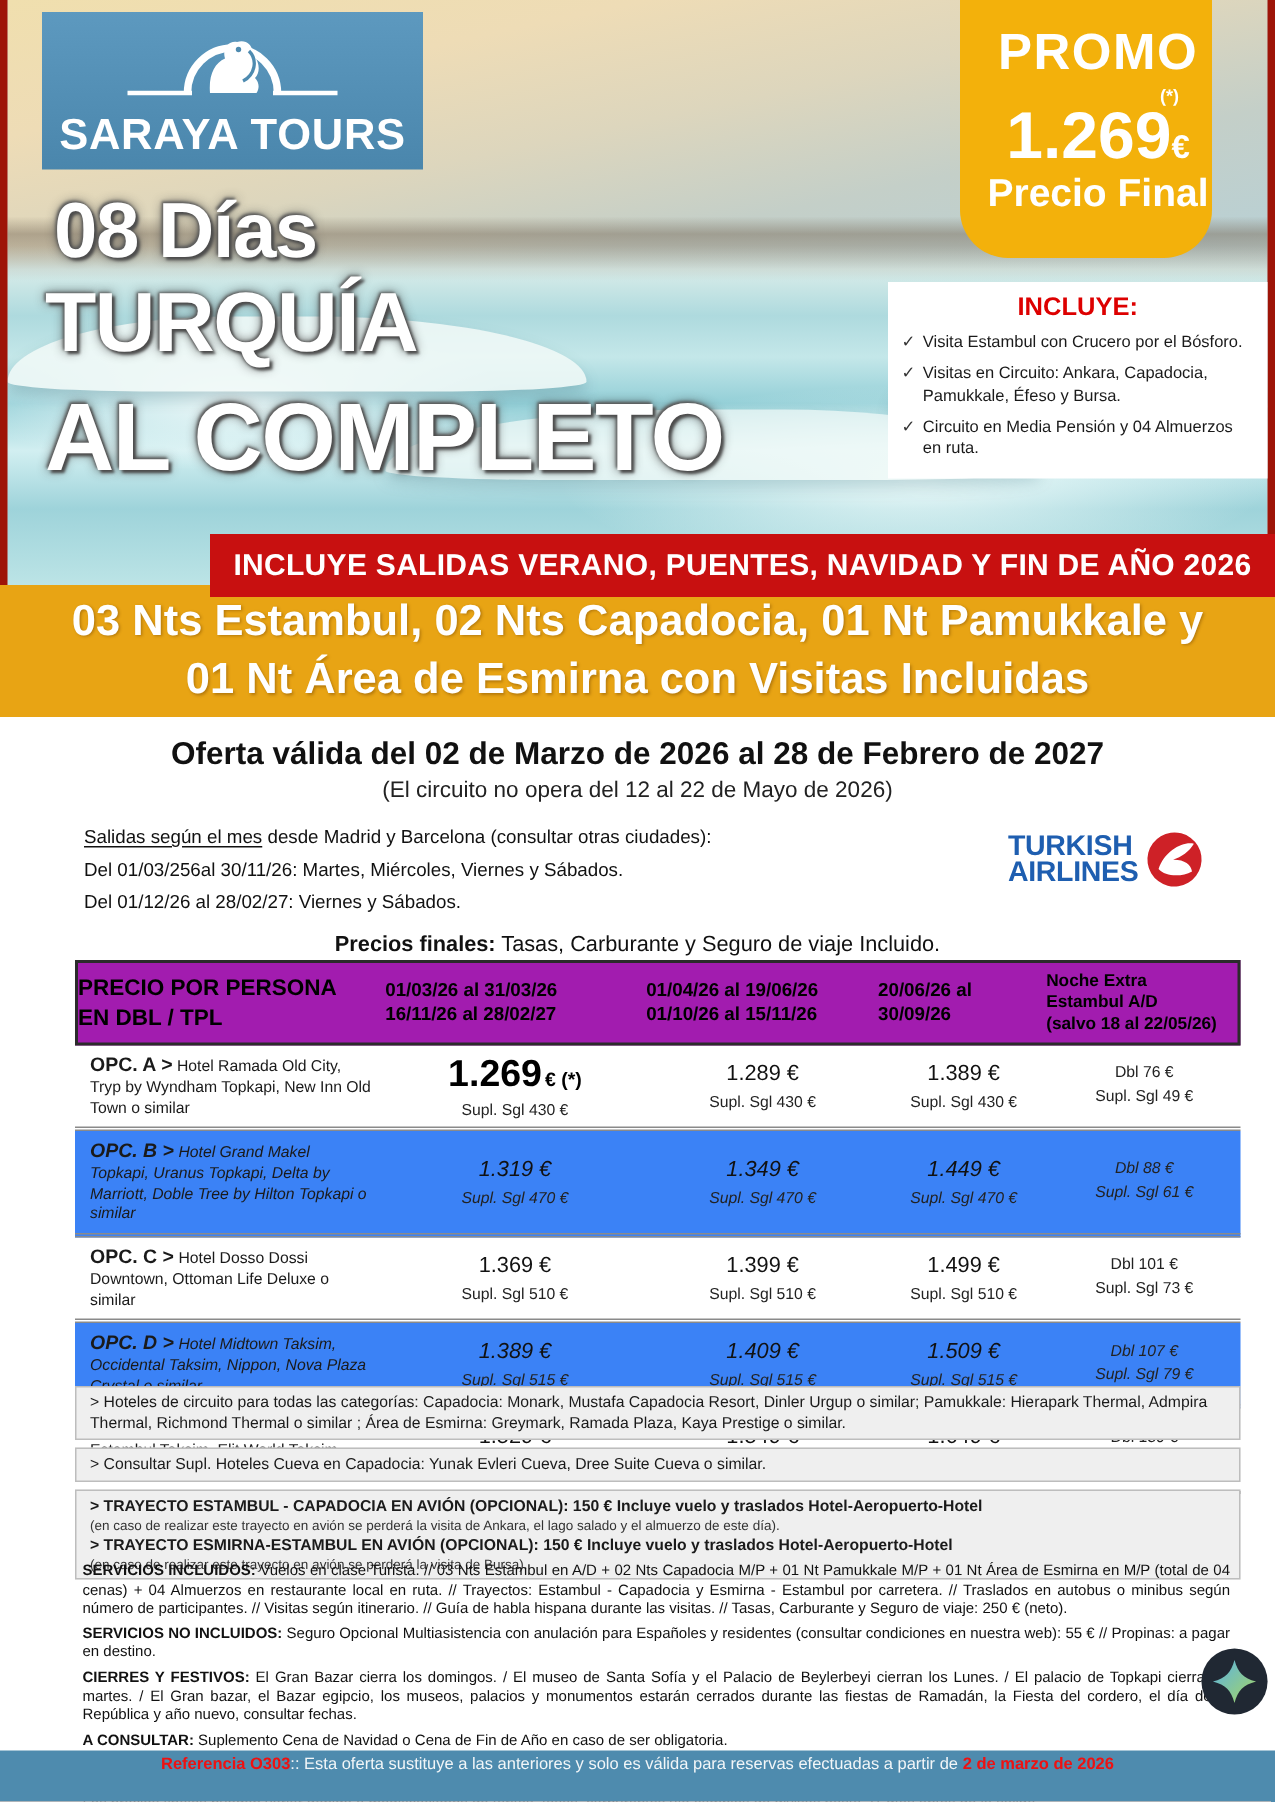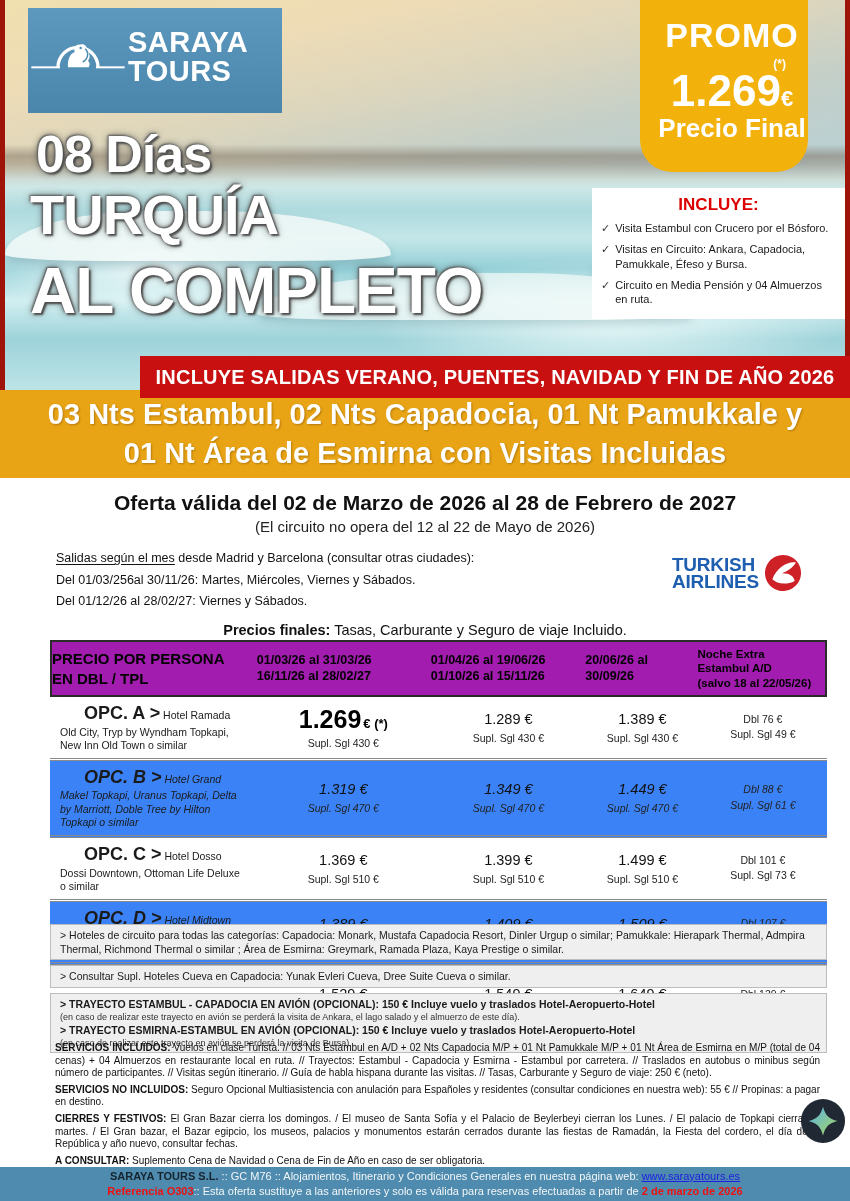--- a/index.html
+++ b/index.html
@@ -24,21 +24,21 @@
       linear-gradient(168deg, #f0dfae 0%, #eedcb6 16%, #ddd6bd 30%, #c4cfc8 44%, #bad0d3 58%, #cfe0df 74%, #d8e8e6 100%);
   }
   .terrace { position:absolute; background:#f2faf8; opacity:.85; box-shadow:0 5px 10px rgba(90,140,150,.45); }
   .terrace.t1 { left:0; top:54%; width:46%; height:13%; border-radius:45% 55% 30% 30%/100% 100% 15% 15%; }
   .terrace.t2 { left:30%; top:70%; width:52%; height:12%; border-radius:55% 45% 30% 30%/100% 100% 15% 15%; opacity:.7; }
   .terrace.t3 { right:0; top:60%; width:30%; height:11%; border-radius:60% 40% 25% 25%/100% 100% 15% 15%; opacity:.75; }
 
   .logo-box {
     position:absolute; left:28px; top:8px; width:254px; height:105px; z-index:6;
     background:linear-gradient(180deg,#5d99bf 0%, #4a86ac 100%);
-    display:flex; flex-direction:row; align-items:center; justify-content:flex-end; padding-bottom:8px;
+    display:flex; flex-direction:column; align-items:center; justify-content:flex-end; padding-bottom:8px;
   }
   .logo-box svg { width:150px; height:60px; margin-bottom:-2px; }
   .logo-text { color:#fff; font-weight:bold; font-size:29px; letter-spacing:.5px; line-height:1; }
 
   .hero-title { position:absolute; z-index:4; color:#fff; font-weight:bold;
     text-shadow:2px 2px 2px #4c4c4c, -1px -1px 2px #5a5a5a, 0 0 7px rgba(70,70,70,.9); letter-spacing:-1px; }
   .t-line1 { left:36px; top:124px; font-size:52px; }
   .t-line2 { left:30px; top:182px; font-size:56px; }
   .t-line3 { left:30px; top:254px; font-size:64px; }
 
@@ -92,21 +92,21 @@
     background:#a21caf; border:2px solid #2b2b2b; min-height:36px;
     font-weight:bold; text-align:left; padding:5px 0;
   }
   .thead .hcell { font-size:12.5px; line-height:1.25; }
   .thead .hcell.first { font-size:15px; line-height:1.3; }
   .thead .hcell.noche { font-size:11.5px; }
   .tbody-row { border-bottom:3px double #8a8a8a; padding:5px 0; }
   .tbody-row.alt { background:#3b82f6;font-style:italic; }
   .tbody-row.last { border-bottom:2px solid #2b2b2b; }
   .cell-label { padding-left:10px; padding-right:8px; font-size:10.5px; color:#1a1a1a; line-height:1.3; }
-  .cell-label b { font-size:18px;margin-left:24px; }
+  .cell-label b { font-size:13px; }
   .cell-price { text-align:center; }
   .p-val { font-size:14.5px; color:#111; margin-bottom:5px; }
   .p-supl { font-size:10.5px; color:#222; }
   .p-big { font-size:25px; font-weight:bold; color:#000; margin-bottom:3px; }
   .p-big .sfx { font-size:13px; font-weight:bold; margin-left:2px; }
   .cell-extra { text-align:center; font-size:10.5px; color:#222; line-height:1.5; }
 
   
   .notes { position:absolute; top:924px; left:50px; width:777px; }
   .note-box { background:#efefef; border:1px solid #bdbdbd; padding:3px 9px; margin-bottom:5px;
@@ -360,17 +360,16 @@
       <linearGradient id="sg" x1="0" y1="0" x2="1" y2="1">
         <stop offset="0" stop-color="#59b2e8"></stop>
           <stop offset="1" stop-color="#a7d65f"></stop>
       </linearGradient>
     </defs>
     <circle cx="24" cy="24" r="23" fill="#202833"></circle>
     <path d="M24 9 C26.5 18 30 21.5 39 24 C30 26.5 26.5 30 24 39 C21.5 30 18 26.5 9 24 C18 21.5 21.5 18 24 9 Z" fill="url(#sg)"></path>
   </svg>
 
   <div class="footer">
-    <div><span class="co">SARAYA TOURS S.L.</span><span> :: GC M76 ::  Alojamientos, Itinerario y Condiciones Generales en nuestra página web:  </span><a>www.sarayatours.es</a></div>
     <div><span class="red">Referencia O303</span><span>:: Esta oferta sustituye a las anteriores y solo es válida para reservas efectuadas a partir de </span><span class="red">2 de marzo de 2026</span></div>
   </div>
 
 </div>
 
 </body></html>

